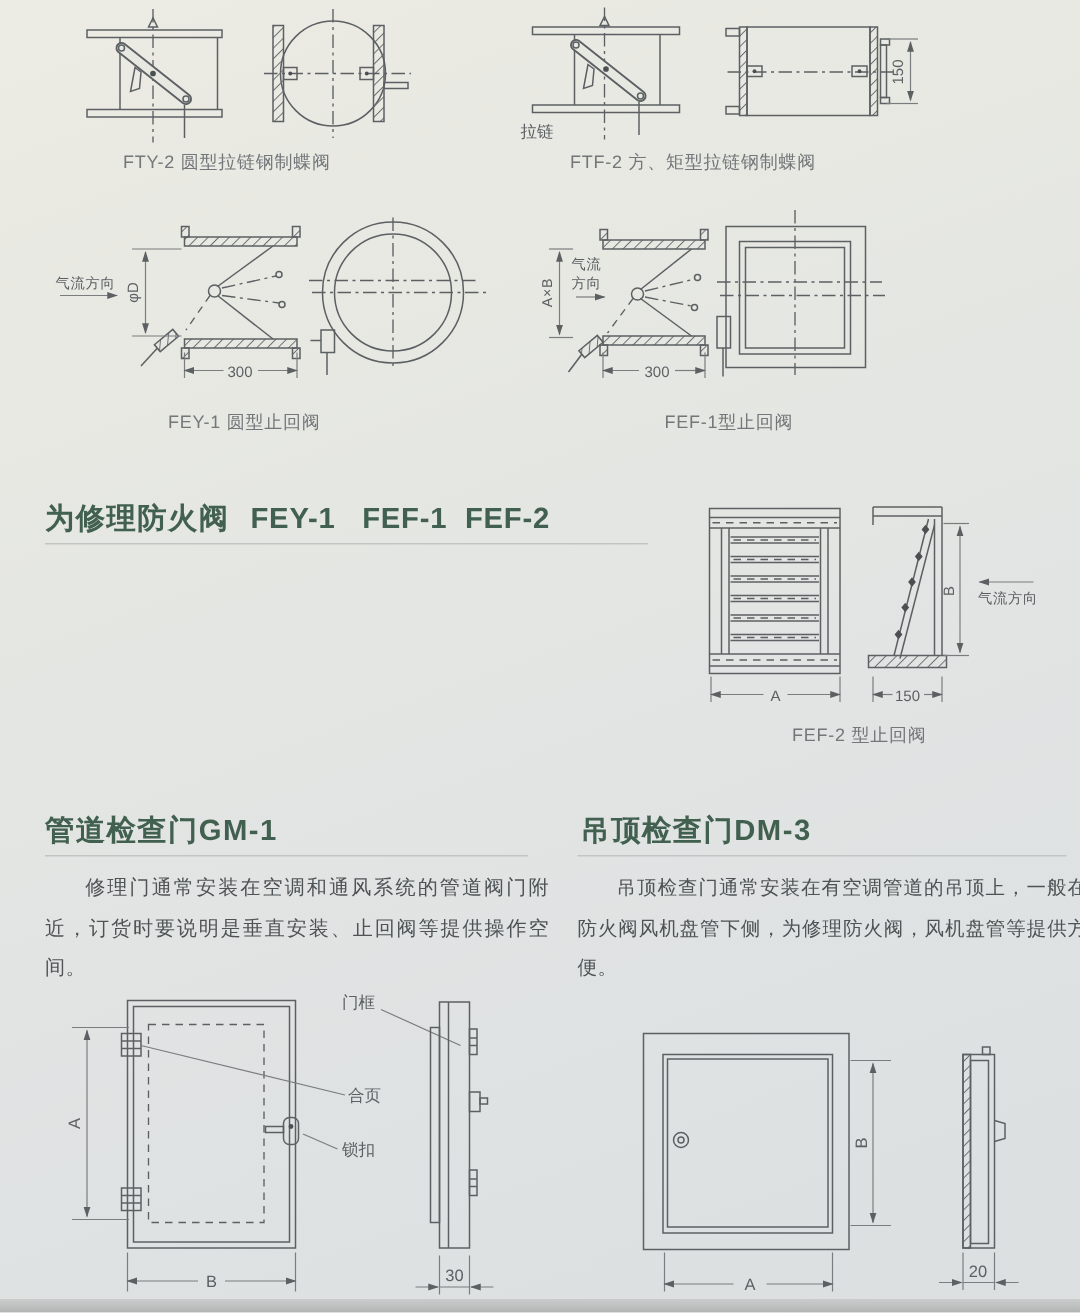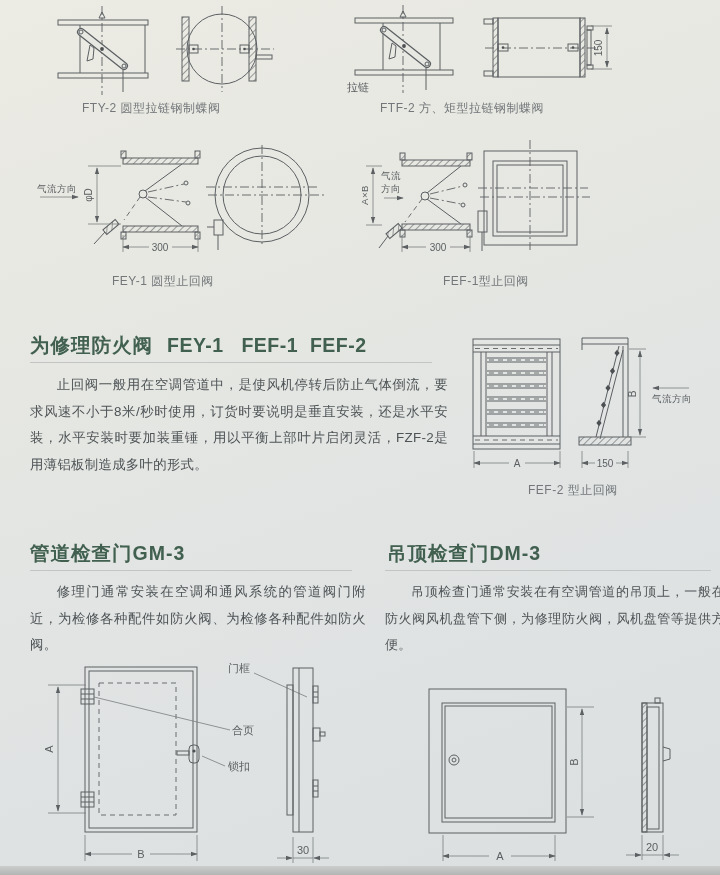--- a/index.html
+++ b/index.html
@@ -213,21 +213,20 @@
       <line class="cl" x1="120" y1="50" x2="230" y2="50"></line>
       <line class="cl" x1="122" y1="59" x2="232" y2="59"></line>
       <rect class="ln" x="120" y="73" width="9" height="21"></rect>
       <line class="ln" x1="124" y1="94" x2="124" y2="113"></line>
     </g>
     <text class="tc" x="85" y="147">FEF-1型止回阀</text>
   </svg>
 
   <div class="abs heading" style="left:30px;top:332px"><span>为修理防火阀</span><span class="models">FEY-1   FEF-1  FEF-2</span></div>
   <div class="abs rule" style="left:30px;top:362px;width:402px"></div>
-  <div class="abs para" style="left:30px;top:372px;width:418px">止回阀一般用在空调管道中，是使风机停转后防止气体倒流，要求风速不小于8米/秒时使用，订货时要说明是垂直安装，还是水平安装，水平安装时要加装重锤，用以平衡上部叶片启闭灵活，FZF-2是用薄铝板制造成多叶的形式。</div>
 
   <svg class="abs" style="left:455px;top:325px" width="265" height="185">
     <g>
       <rect class="ln" x="18" y="14" width="87" height="110"></rect>
       <line class="ln" x1="18" y1="20" x2="105" y2="20"></line>
       <line class="ln" x1="18" y1="27" x2="105" y2="27"></line>
       <line class="dl" x1="20" y1="23.5" x2="103" y2="23.5"></line>
       <line class="ln" x1="18" y1="111" x2="105" y2="111"></line>
       <line class="dl" x1="20" y1="115" x2="103" y2="115"></line>
       <line class="ln" x1="18" y1="119" x2="105" y2="119"></line>
@@ -291,23 +290,23 @@
     <g>
       <line class="thin" x1="127" y1="126" x2="127" y2="143"></line>
       <line class="thin" x1="173" y1="126" x2="173" y2="143"></line>
       <line class="thin" x1="127" y1="138" x2="140" y2="138" marker-start="url(#arr)"></line>
       <line class="thin" x1="161" y1="138" x2="173" y2="138" marker-end="url(#arr)"></line>
       <text class="t10" x="150" y="142" text-anchor="middle">150</text>
     </g>
     <text class="tc" x="73" y="169">FEF-2 型止回阀</text>
   </svg>
 
-  <div class="abs heading" style="left:30px;top:540px">管道检查门GM-3</div>
+  <div class="abs heading" style="left:30px;top:540px">管道检查门GM-1</div>
   <div class="abs rule" style="left:30px;top:570px;width:322px"></div>
-  <div class="abs para" style="left:30px;top:579px;width:336px">修理门通常安装在空调和通风系统的管道阀门附近，为检修各种配件如防火阀、为检修各种配件如防火阀。</div>
+  <div class="abs para" style="left:30px;top:579px;width:336px">修理门通常安装在空调和通风系统的管道阀门附近，订货时要说明是垂直安装、止回阀等提供操作空间。</div>
 
   <div class="abs heading" style="left:387px;top:540px">吊顶检查门DM-3</div>
   <div class="abs rule" style="left:385px;top:570px;width:326px"></div>
   <div class="abs para" style="left:385px;top:579px;width:340px;font-size:13px">吊顶检查门通常安装在有空调管道的吊顶上，一般在防火阀风机盘管下侧，为修理防火阀，风机盘管等提供方便。</div>
 
   <svg class="abs" style="left:20px;top:652px" width="330" height="223">
     <g>
       <rect class="ln" x="65" y="15" width="112" height="165"></rect>
       <rect class="ln" x="69" y="19" width="104" height="157"></rect>
       <rect class="dl" x="79" y="31" width="77" height="132" fill="none"></rect>

